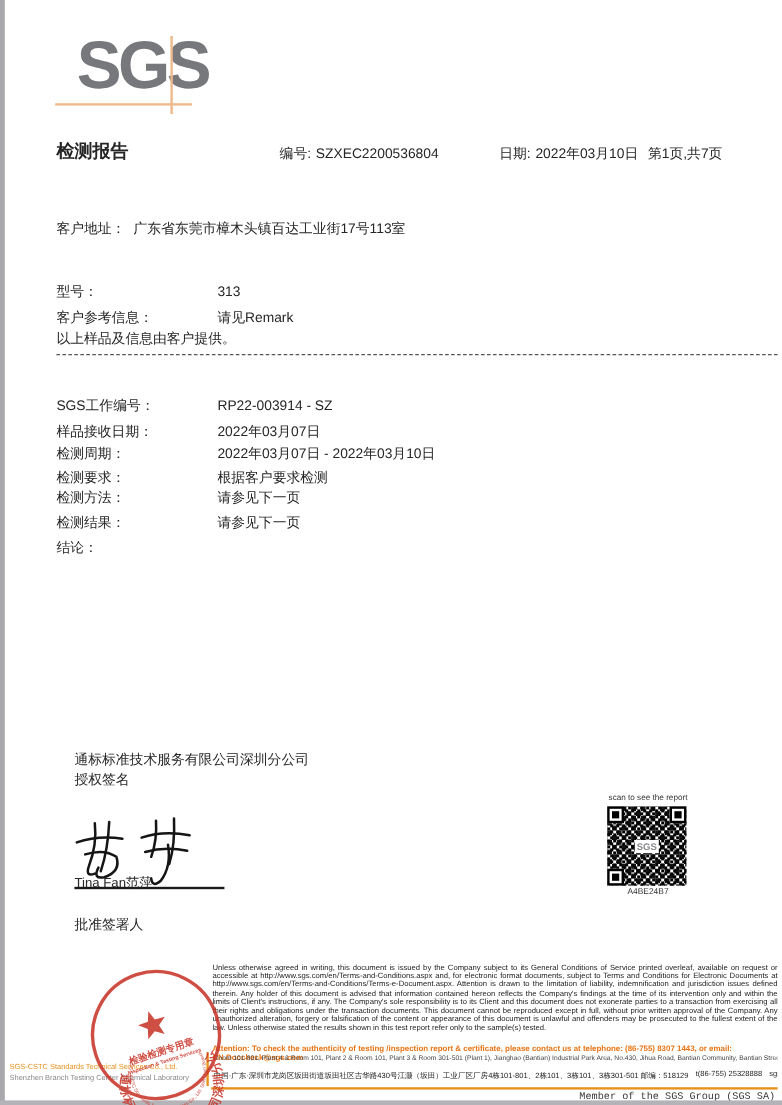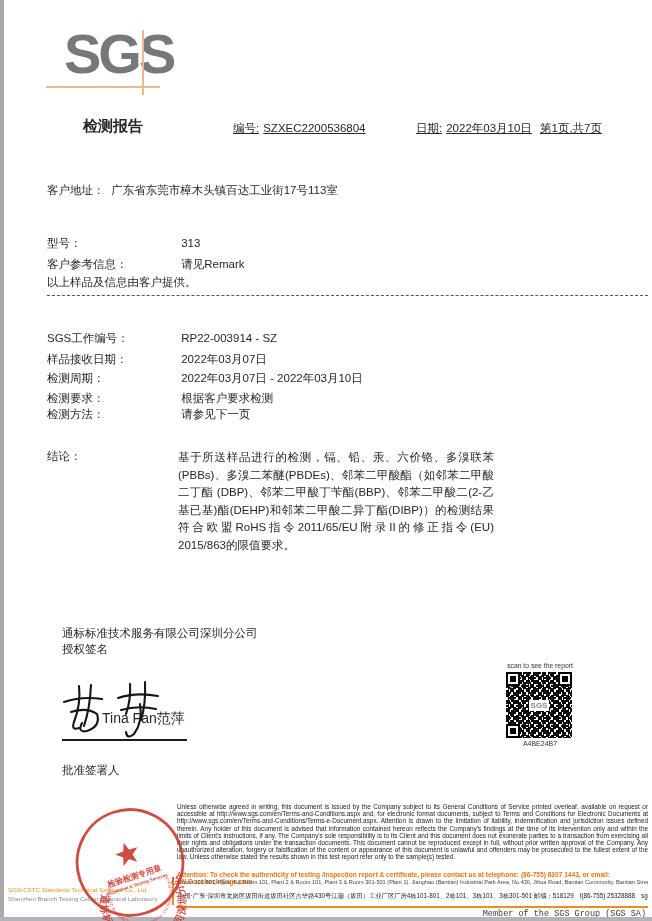--- a/index.html
+++ b/index.html
@@ -6,38 +6,38 @@
   .page { position:relative; width:652px; height:921px; background:#ffffff; overflow:hidden;
           font-family:"Liberation Sans", sans-serif; color:#262626; }
   .edge-left   { position:absolute; left:0; top:0; width:4px; height:921px; background:#a9a9ad; }
   .edge-bottom { position:absolute; left:0; bottom:0; width:652px; height:4px; background:#b4b4b8; }
 
   
   .logo  { position:absolute; left:64px; top:26px; font-size:56px; font-weight:bold;
            color:#77787b; letter-spacing:-3px; line-height:1; }
   .logo-hline { position:absolute; left:46px; top:86px; width:114px; height:2px; background:#eeb98b; }
   .logo-vline { position:absolute; left:142px; top:30px; width:2px; height:65px; background:#eeb98b; }
-  .title { position:absolute; left:47px; top:117px; font-size:15px; font-weight:bold; white-space:nowrap;margin-left:36px; }
-  .hmeta { position:absolute; top:121px; font-size:11.5px; white-space:nowrap;text-decoration:underline; }
+  .title { position:absolute; left:47px; top:117px; font-size:15px; font-weight:bold; white-space:nowrap; }
+  .hmeta { position:absolute; top:121px; font-size:11.5px; white-space:nowrap; }
   .hmeta .l { margin-right:4px; }
 
   
   .row  { position:absolute; left:47px; font-size:11.5px; white-space:nowrap; }
   .lbl-w1 { display:inline-block; width:61px;  }
   .lbl-w2 { display:inline-block; width:131px; }
   .dash { position:absolute; left:47px; top:295px; width:601px; border-top:1px dashed #555; }
   .concl { position:absolute; left:178px; top:449px; width:316px; font-size:11.5px;
            line-height:17.5px; text-align:justify; }
 
   
   .sig-company { position:absolute; left:62px; top:626px; font-size:11.5px; }
   .sig-auth    { position:absolute; left:62px; top:642px; font-size:11.5px; }
   .sig-svg     { position:absolute; left:58px; top:676px; }
   .sig-line    { position:absolute; left:62px; top:739px; width:125px; height:2px; background:#1a1a1a; }
-  .sig-name    { position:absolute; left:62px; top:710px; font-size:14px;margin-left:40px; }
+  .sig-name    { position:absolute; left:62px; top:728px; font-size:11px; }
   .sig-role    { position:absolute; left:62px; top:763px; font-size:11.5px; }
 
   
   .qr-caption { position:absolute; left:492px; top:662px; width:96px; text-align:center; font-size:6.8px; color:#333; }
   .qr { position:absolute; left:506px; top:672px; width:66px; height:66px;
         background:
           repeating-conic-gradient(rgba(0,0,0,.92) 0% 25%, transparent 0% 50%) 0 0/8px 8px,
           repeating-conic-gradient(#000 0% 25%, #fff 0% 50%) 0 0/5px 5px;
         background-color:#fff; }
   .qr .finder { position:absolute; width:14px; height:14px; border:2px solid #000; background:#fff; box-sizing:border-box; }
@@ -113,22 +113,25 @@
     <span>2022年03月07日 - 2022年03月10日</span>
   </div>
   <div class="row" style="top:407px">
     <span class="lbl-w2">检测方法：</span>
     <span>请参见下一页</span>
   </div>
   <div class="row" style="top:391px">
     <span class="lbl-w2">检测要求：</span>
     <span>根据客户要求检测</span>
   </div>
+  <div class="row" style="top:428px">
+    <span class="lbl-w2">检测结果：</span>
+    <span>请参见下一页</span>
+  </div>
   <div class="row" style="top:449px">结论：</div>
-  <div class="concl">基于所送样品进行的检测，镉、铅、汞、六价铬、多溴联苯(PBBs)、多溴二苯醚(PBDEs)、邻苯二甲酸酯（如邻苯二甲酸二丁酯 (DBP)、邻苯二甲酸丁苄酯(BBP)、邻苯二甲酸二(2-乙基已基)酯(DEHP)和邻苯二甲酸二异丁酯(DIBP)）的检测结果符合欧盟RoHS指令2011/65/EU附录II的修正指令(EU) 2015/863的限值要求。</div>
 
   <div class="sig-company">通标标准技术服务有限公司深圳分公司</div>
   <div class="sig-auth">授权签名</div>
   <svg class="sig-svg" width="116" height="64" viewBox="0 0 116 64">
     <g fill="none" stroke="#151515" stroke-width="2.1" stroke-linecap="round">
       <path d="M6 26 Q 24 20 44 23"></path>
       <path d="M21 10 Q 23 28 16 46 Q 13 55 21 52"></path>
       <path d="M33 9 Q 32 32 26 50"></path>
       <path d="M13 36 Q 29 31 39 38 Q 43 50 29 55 Q 19 57 24 47"></path>
       <path d="M60 22 Q 78 16 100 20"></path>

